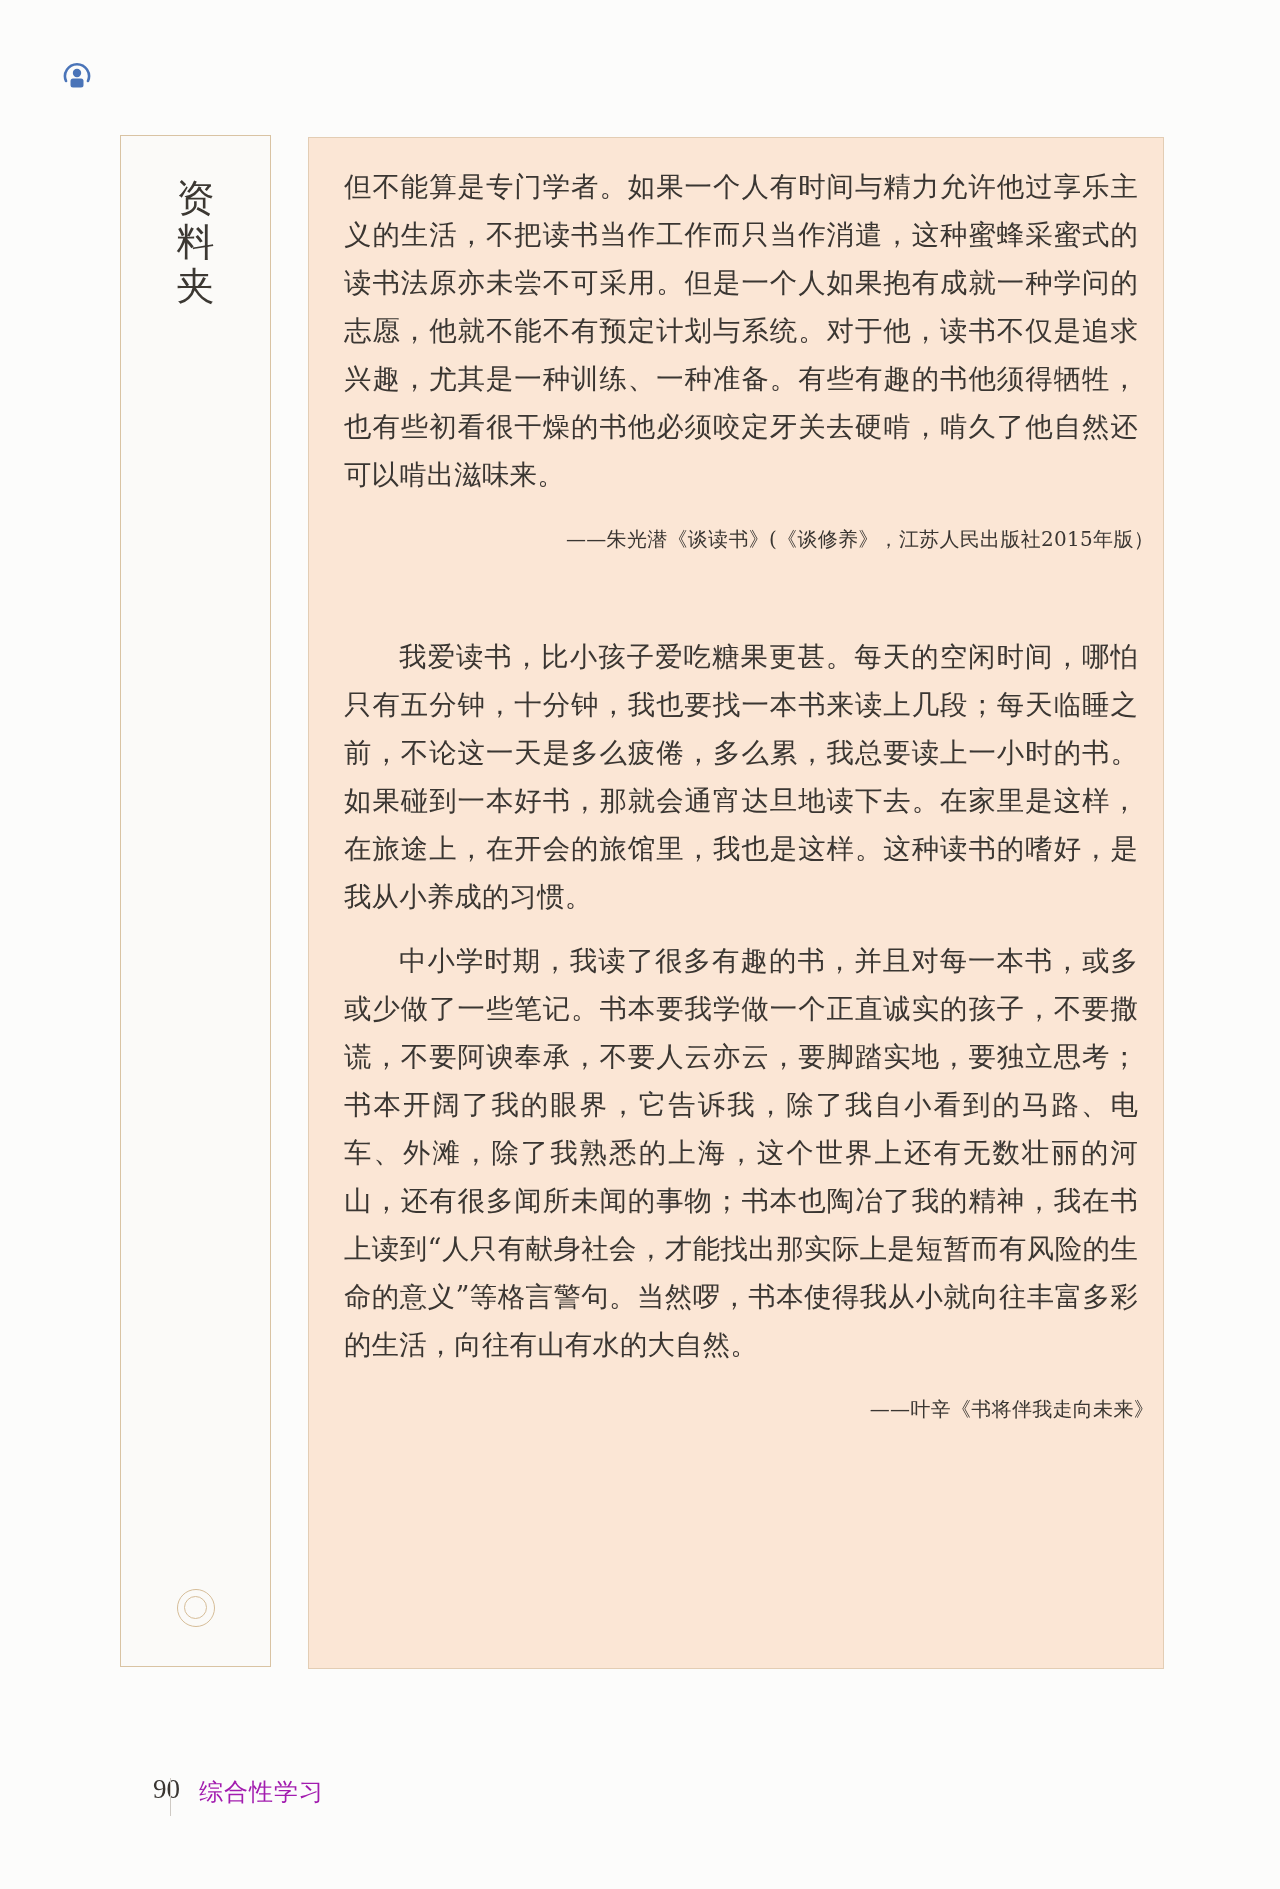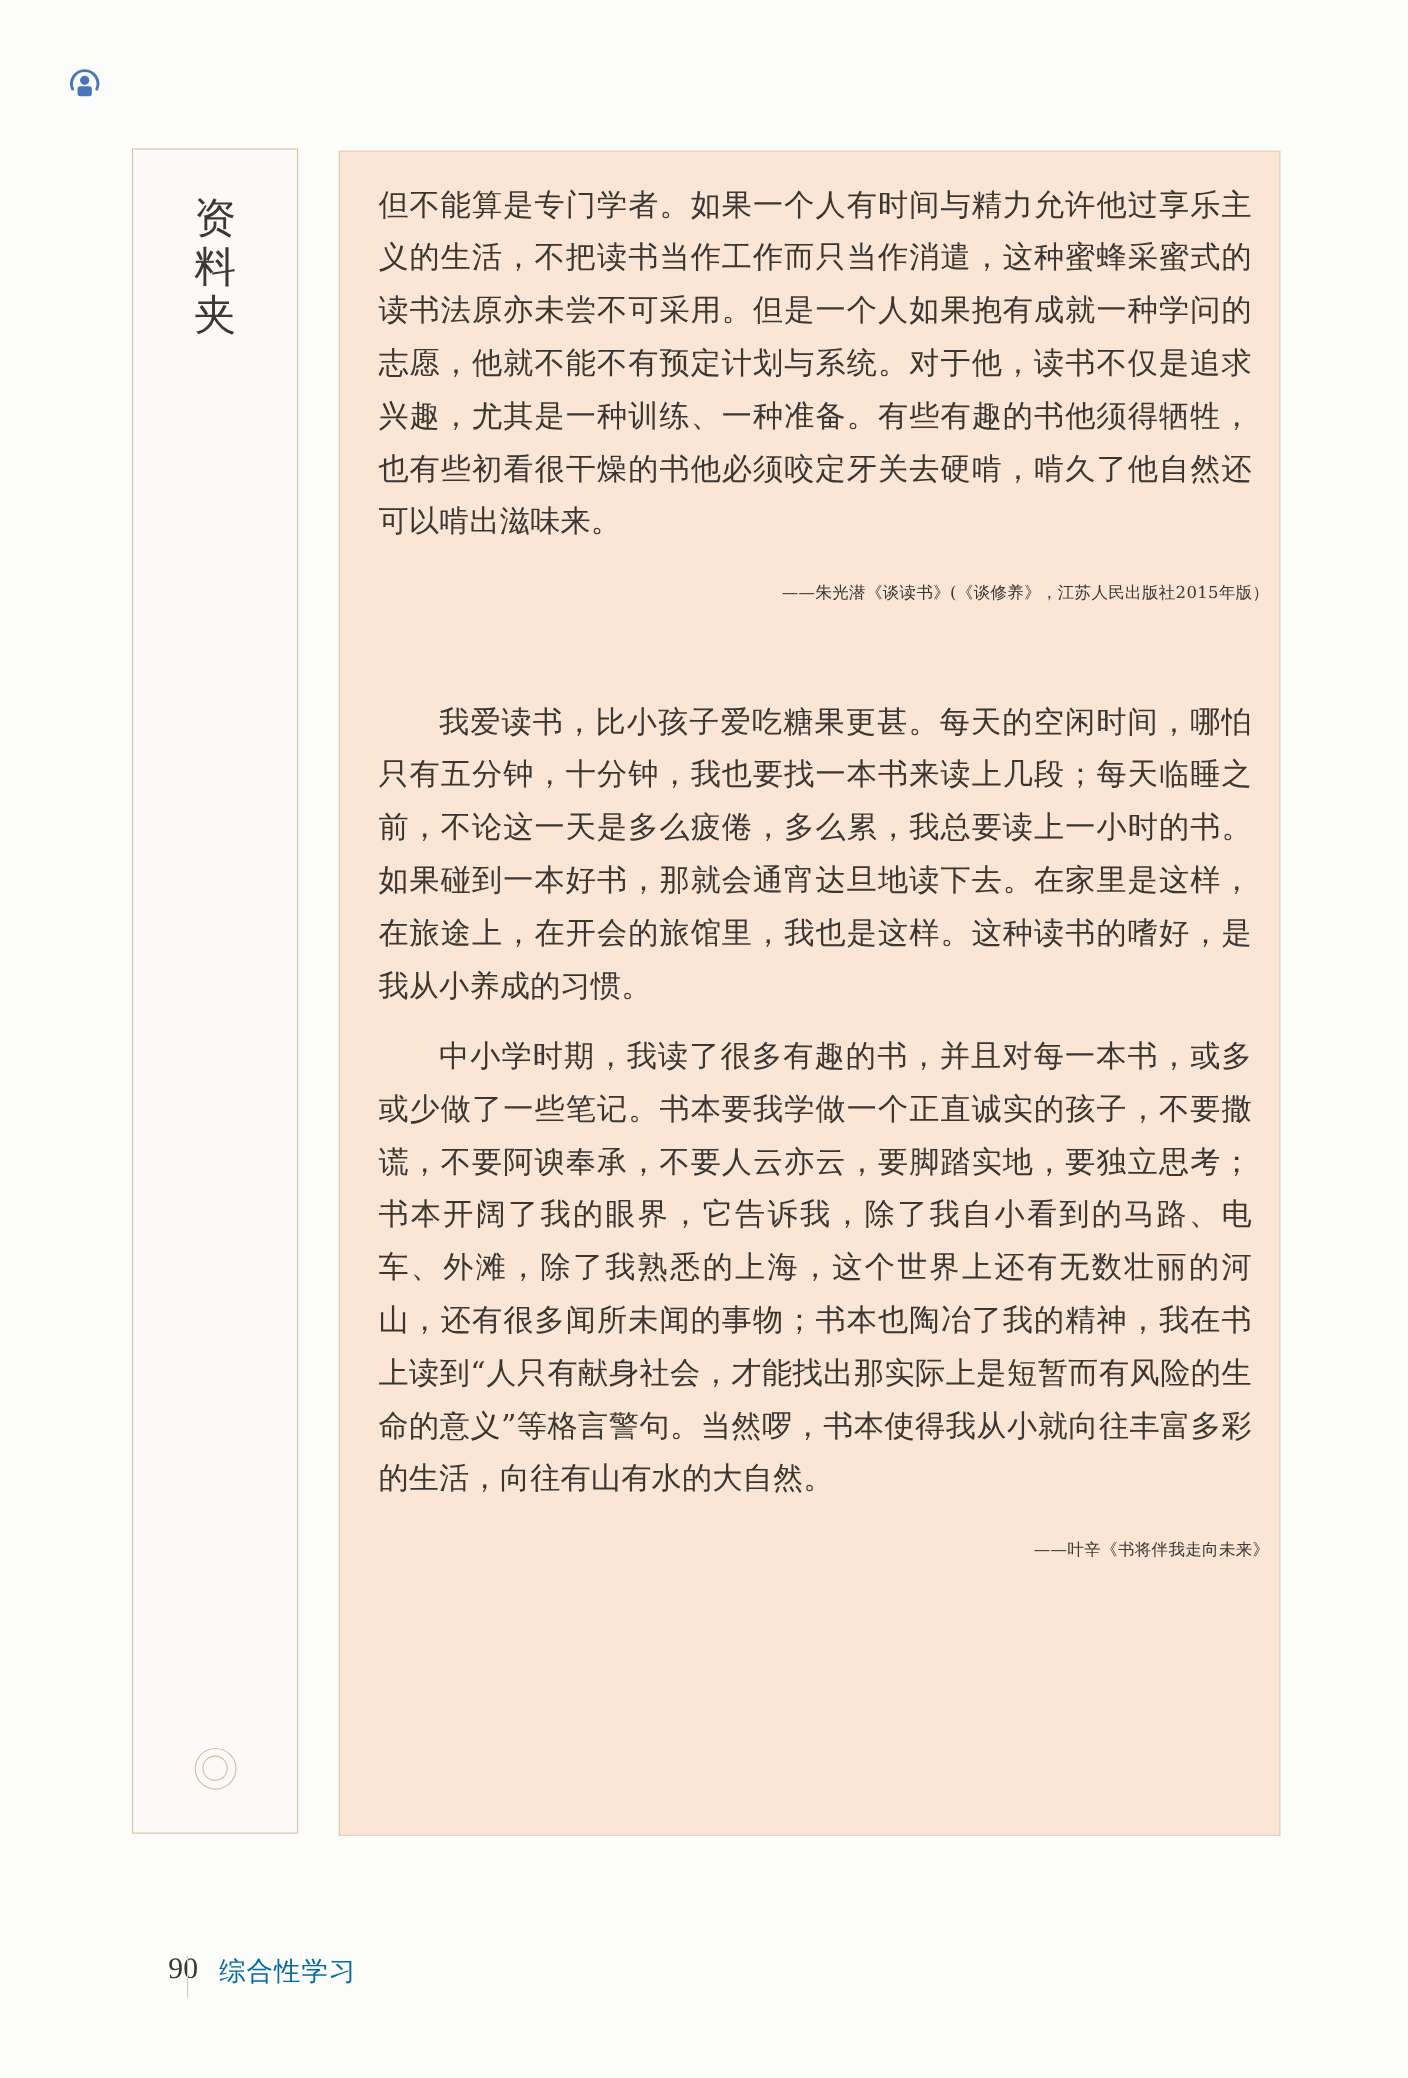--- a/index.html
+++ b/index.html
@@ -89,21 +89,21 @@
       line-height: 48px;
       margin: 16px;
       text-align: justify;
       text-align-last: left;
       letter-spacing: 0.2px;
     }
     .para.indent {
       text-indent: 55px;
     }
     .attrib {
-      font-size: 15px;
+      font-size: 20px;
       line-height: 48px;
       text-align: right;
       margin: 0;
       letter-spacing: 0.3px;
     }
     .gap-block {
       height: 54px;
     }
     .footer-num {
       position: absolute;
@@ -120,21 +120,21 @@
       top: 1778px;
       width: 1px;
       height: 38px;
       background: #cfcac4;
     }
     .footer-section {
       position: absolute;
       left: 199px;
       top: 1776px;
       font-size: 24px;
-      color: #0369a1;
+      color: #a21caf;
       letter-spacing: 1px;
     }
   </style>
 </head>
 <body>
 
 <div class="corner-icon">
   <svg width="30" height="30" viewBox="0 0 30 30">
     <path d="M4 20 A12 12 0 1 1 26 20" fill="none" stroke="#4a74b8" stroke-width="2.6" stroke-linecap="round"></path>
     <circle cx="15" cy="12" r="4.2" fill="#4a74b8"></circle>

